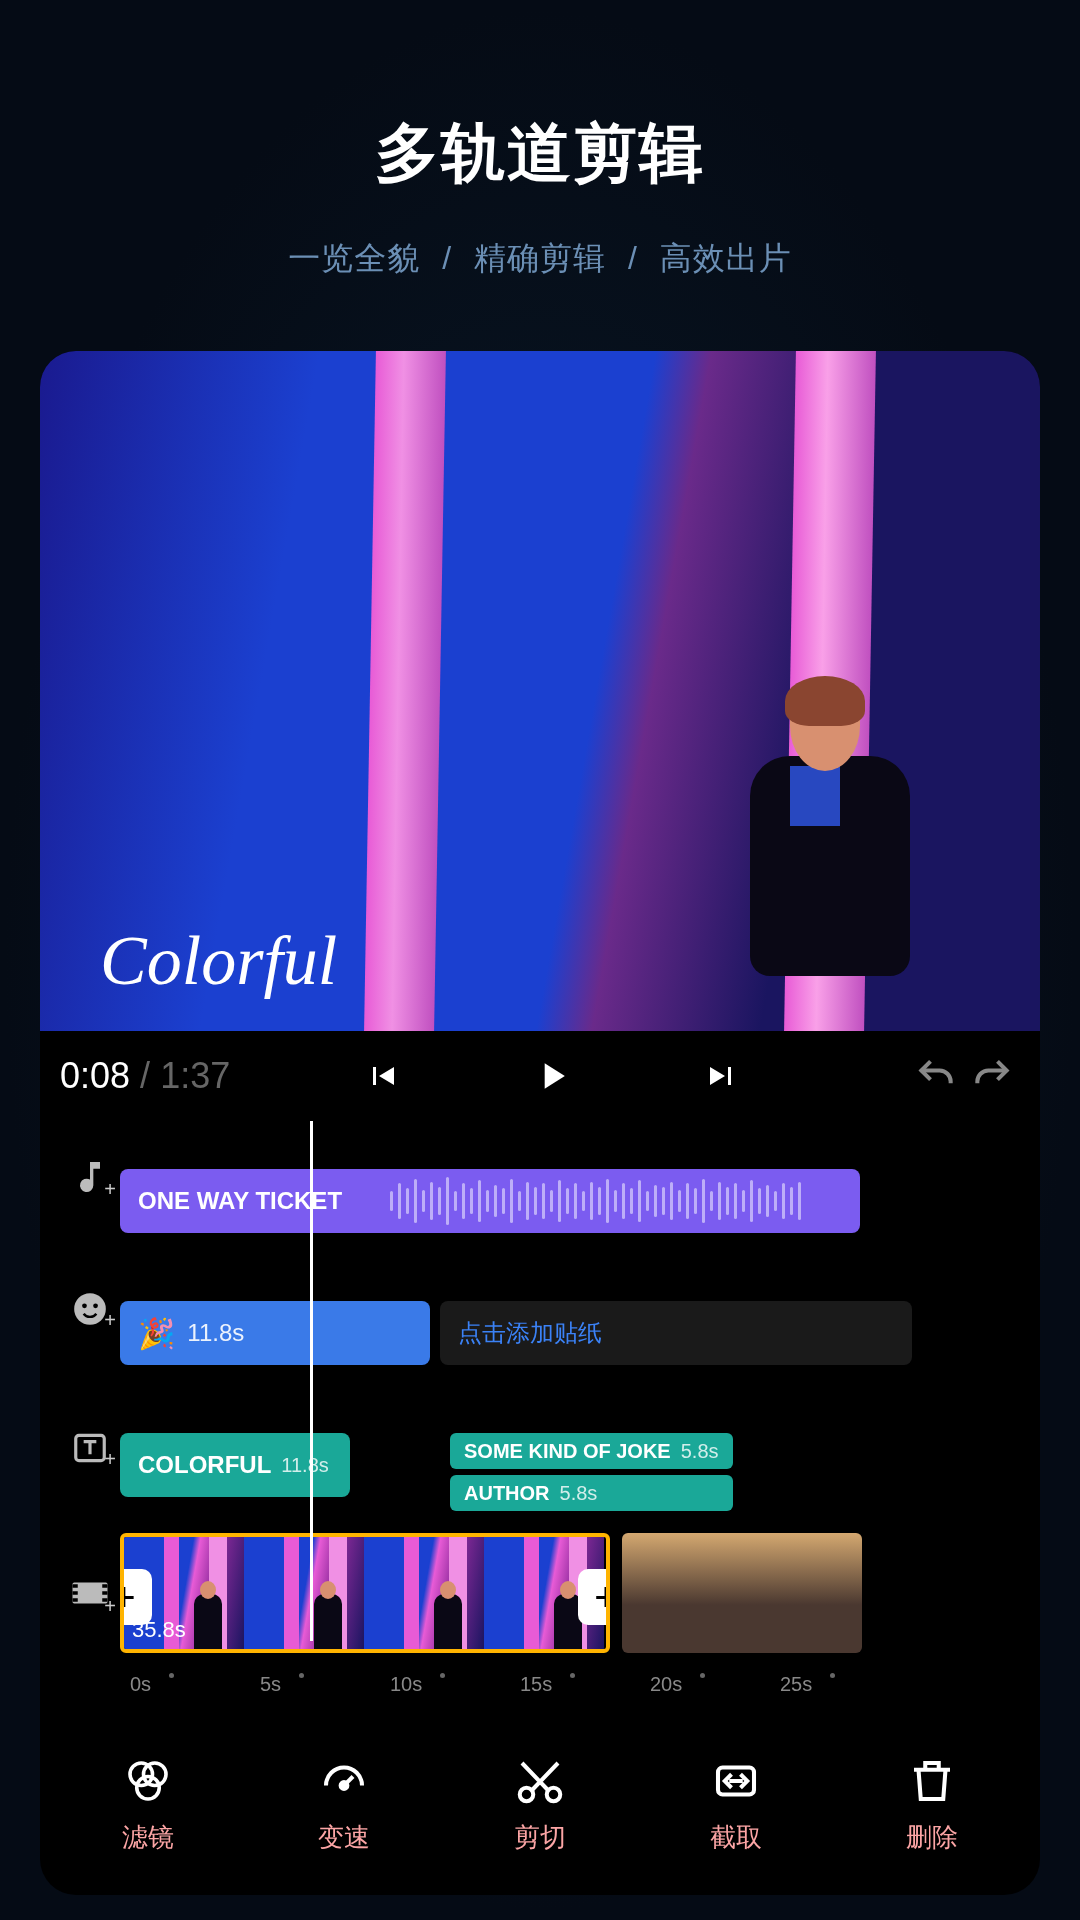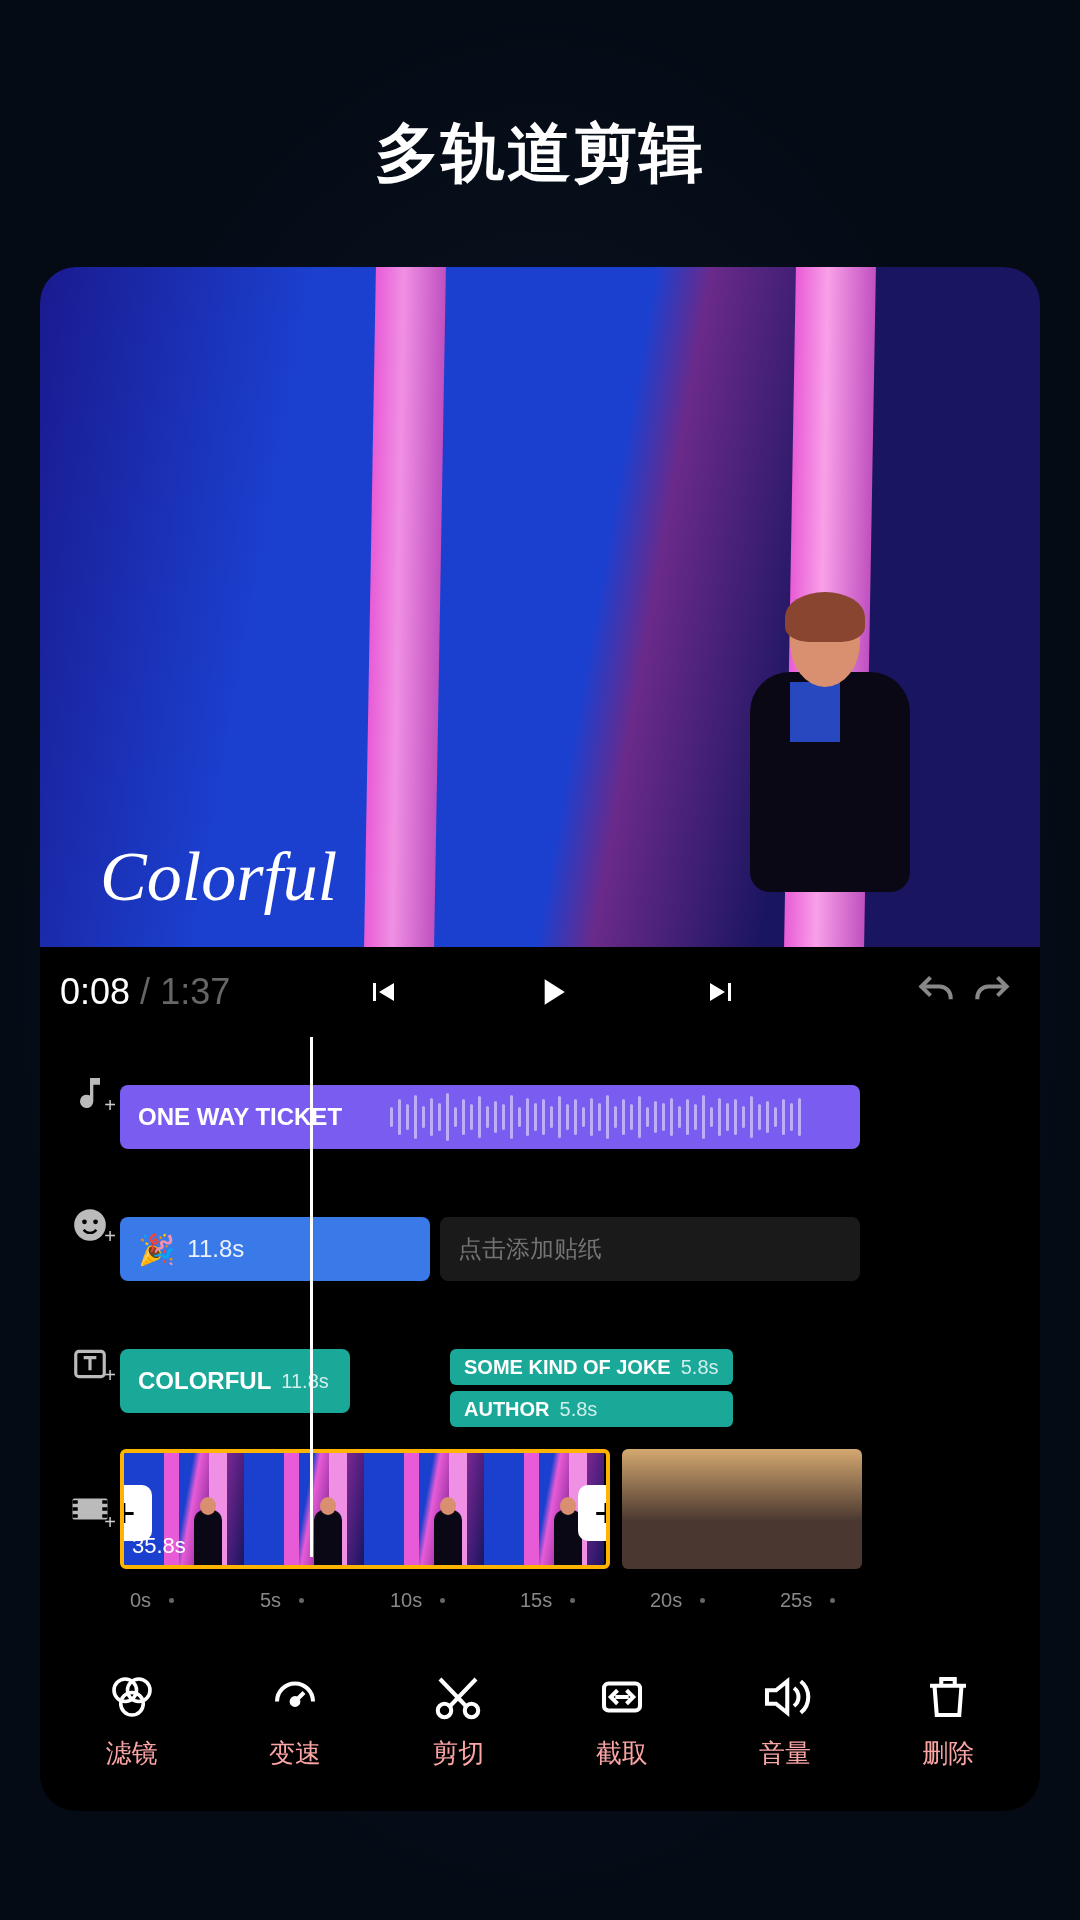--- a/index.html
+++ b/index.html
@@ -30,21 +30,21 @@
   .track-icon svg { display: block; }
   .plus-badge { position: absolute; right: 4px; bottom: -4px; font-size: 20px; color: #ccc; font-weight: 300; }
   .clips { flex: 1; display: flex; gap: 10px; position: relative; margin-top: 48px; }
   .clip { height: 64px; border-radius: 8px; display: flex; align-items: center; padding: 0 18px; font-size: 24px; font-weight: 600; white-space: nowrap; overflow: hidden; }
   .music { background: #7b5cf0; width: 740px; position: relative; }
   .music-wave { position: absolute; right: 0; top: 0; bottom: 0; width: 470px; display: flex; align-items: center; gap: 5px; padding-right: 10px; }
   .wave-bar { width: 3px; background: rgba(255,255,255,0.5); border-radius: 2px; }
   .sticker-a { background: #3a7ae8; width: 310px; gap: 12px; }
   .sticker-emoji { font-size: 30px; }
   .sticker-time { font-weight: 400; color: rgba(255,255,255,0.9); }
-  .sticker-b { background: #1a1a1a; width: 420px; color: #737373; font-weight: 400; }
+  .sticker-b { background: #1a1a1a; width: 472px; color: #3b82f6; font-weight: 400; }
   .text-track .clips { flex-wrap: wrap; }
   .text-a { background: #1aa898; width: 230px; gap: 10px; }
   .text-a-time { font-weight: 400; font-size: 20px; color: rgba(255,255,255,0.8); }
   .text-stack { display: flex; flex-direction: column; gap: 6px; margin-left: 90px; }
   .text-pill { background: #1aa898; height: 36px; border-radius: 6px; display: flex; align-items: center; padding: 0 14px; font-size: 20px; font-weight: 600; gap: 10px; }
   .pill-time { font-weight: 400; color: rgba(255,255,255,0.8); }
   .video-track { margin-top: 22px; }
   .video-clips { flex: 1; display: flex; gap: 12px; position: relative; }
   .vclip { height: 120px; border-radius: 6px; position: relative; display: flex; overflow: hidden; }
   .vclip.selected { border: 4px solid #ffb400; }
@@ -53,32 +53,39 @@
   .thumb-col2 { position: absolute; left: 85px; top: 0; width: 18px; height: 100%; background: #f090e4; }
   .thumb-person { position: absolute; left: 70px; bottom: 0; width: 28px; height: 55px; background: #0a0815; border-radius: 10px 10px 0 0; }
   .thumb-head { position: absolute; left: 76px; bottom: 50px; width: 16px; height: 18px; background: #d89070; border-radius: 50%; }
   .thumb2 { background: linear-gradient(180deg, #d4a870 0%, #4a3830 60%); }
   .vclip-time { position: absolute; left: 8px; bottom: 6px; font-size: 22px; font-weight: 500; color: #fff; z-index: 2; }
   .add-btn { position: absolute; width: 56px; height: 56px; background: #fff; border-radius: 10px; display: flex; align-items: center; justify-content: center; color: #000; font-size: 40px; font-weight: 300; z-index: 3; top: 32px; }
   .add-left { left: -28px; }
   .add-right { right: -28px; }
   .playhead { position: absolute; left: 270px; top: 0; width: 3px; height: 520px; background: #fff; z-index: 5; }
   .ruler { display: flex; margin-left: 70px; margin-top: 18px; color: #888; font-size: 20px; }
-  .tick { width: 130px; display: flex; align-items: center; gap: 18px; }
+  .tick { width: 130px; display: flex; gap: 18px; }
   .tick-dot { width: 5px; height: 5px; background: #666; border-radius: 50%; }
   .bottom-tools { display: flex; justify-content: space-around; padding: 28px 10px 40px 10px; }
   .tool { display: flex; flex-direction: column; align-items: center; gap: 12px; width: 150px; }
   .tool-label { font-size: 26px; color: #fca5a5; }
   .tool svg { display: block; }
 </style>
 </head>
 <body>
 
 <div class="page">
   <div class="title">多轨道剪辑</div>
+  <div class="subtitle">
+    <span>一览全貌</span>
+    <span>/</span>
+    <span>精确剪辑</span>
+    <span>/</span>
+    <span>高效出片</span>
+  </div>
 
   <div class="device">
 
     <div class="preview">
       <div class="col1"></div>
       <div class="col2"></div>
       <div class="person">
         <div class="body"></div>
           <div class="shirt"></div>
           <div class="head"></div>
@@ -348,27 +355,20 @@
       </div>
       <div class="tool">
         <svg width="54" height="54" viewBox="0 0 24 24" fill="none" stroke="#fff" stroke-width="1.8">
             <rect x="4" y="6" width="16" height="12" rx="2"></rect>
             <path d="M9 12h6M10 9l-3 3 3 3M14 9l3 3-3 3"></path>
           </svg>
         <span class="tool-label">截取</span>
       </div>
       <div class="tool">
         <svg width="54" height="54" viewBox="0 0 24 24" fill="none" stroke="#fff" stroke-width="1.8">
-            <path d="M4 9v6h4l5 4V5L8 9H4z"></path>
-            <path d="M16 8a5 5 0 010 8M19 5a9 9 0 010 14"></path>
-          </svg>
-        <span class="tool-label">音量</span>
-      </div>
-      <div class="tool">
-        <svg width="54" height="54" viewBox="0 0 24 24" fill="none" stroke="#fff" stroke-width="1.8">
             <path d="M4 7h16M9 7V4h6v3M6 7l1 13h10l1-13"></path>
           </svg>
         <span class="tool-label">删除</span>
       </div>
     </div>
 
   </div>
 </div>
 
 </body></html>

